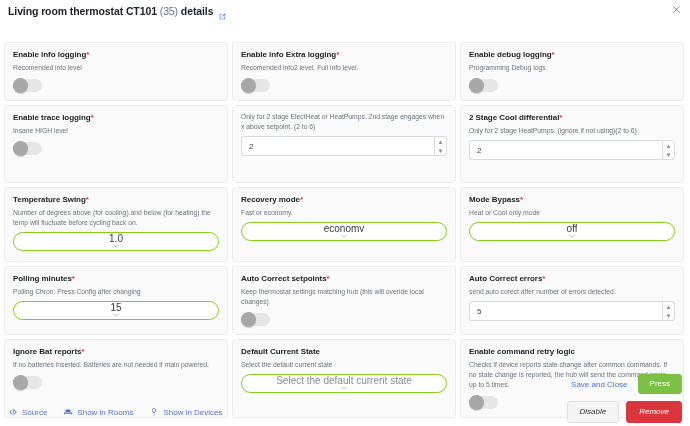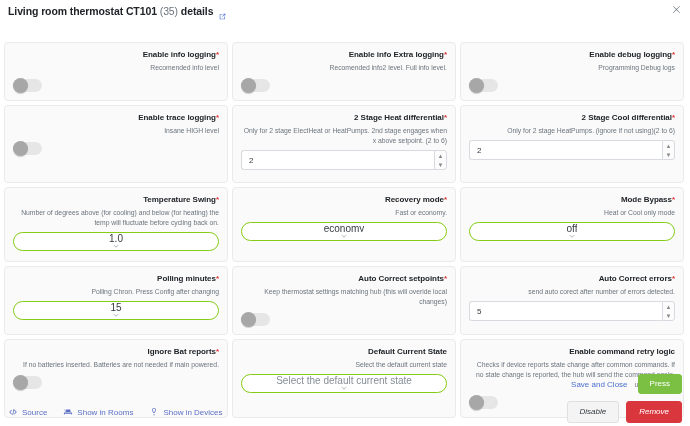--- a/index.html
+++ b/index.html
@@ -12,21 +12,20 @@
     height: 426px;
     overflow: hidden;
     font-family: "Liberation Sans", sans-serif;
     color: #212529;
     -webkit-font-smoothing: antialiased;
   }
   .page {
     position: relative;
     width: 690px;
     height: 426px;
-    text-align: right;
   }
 
   
   .title-row {
     display: flex;
     align-items: center;
     padding: 3px 8px 0 8px;
     height: 15px;
   }
   .title-text {
@@ -351,21 +350,20 @@
 
     <div class="card h-b">
       <div class="field-label"><span>Enable trace logging</span><span class="req">*</span></div>
       <div class="field-help">Insane HIGH level</div>
       <div class="toggle">
           <div class="knob"></div>
         </div>
     </div>
 
     <div class="card h-b">
-      <div class="field-label"><span>2 Stage Heat differential</span><span class="req">*</span></div>
       <div class="field-help">Only for 2 stage ElectHeat or HeatPumps. 2nd stage engages when x above setpoint. (2 to 6)</div>
       <div class="numwrap">
         <div class="numinput">2</div>
         <div class="spin">
           <div>▲</div>
           <div>▼</div>
         </div>
       </div>
     </div>
 

